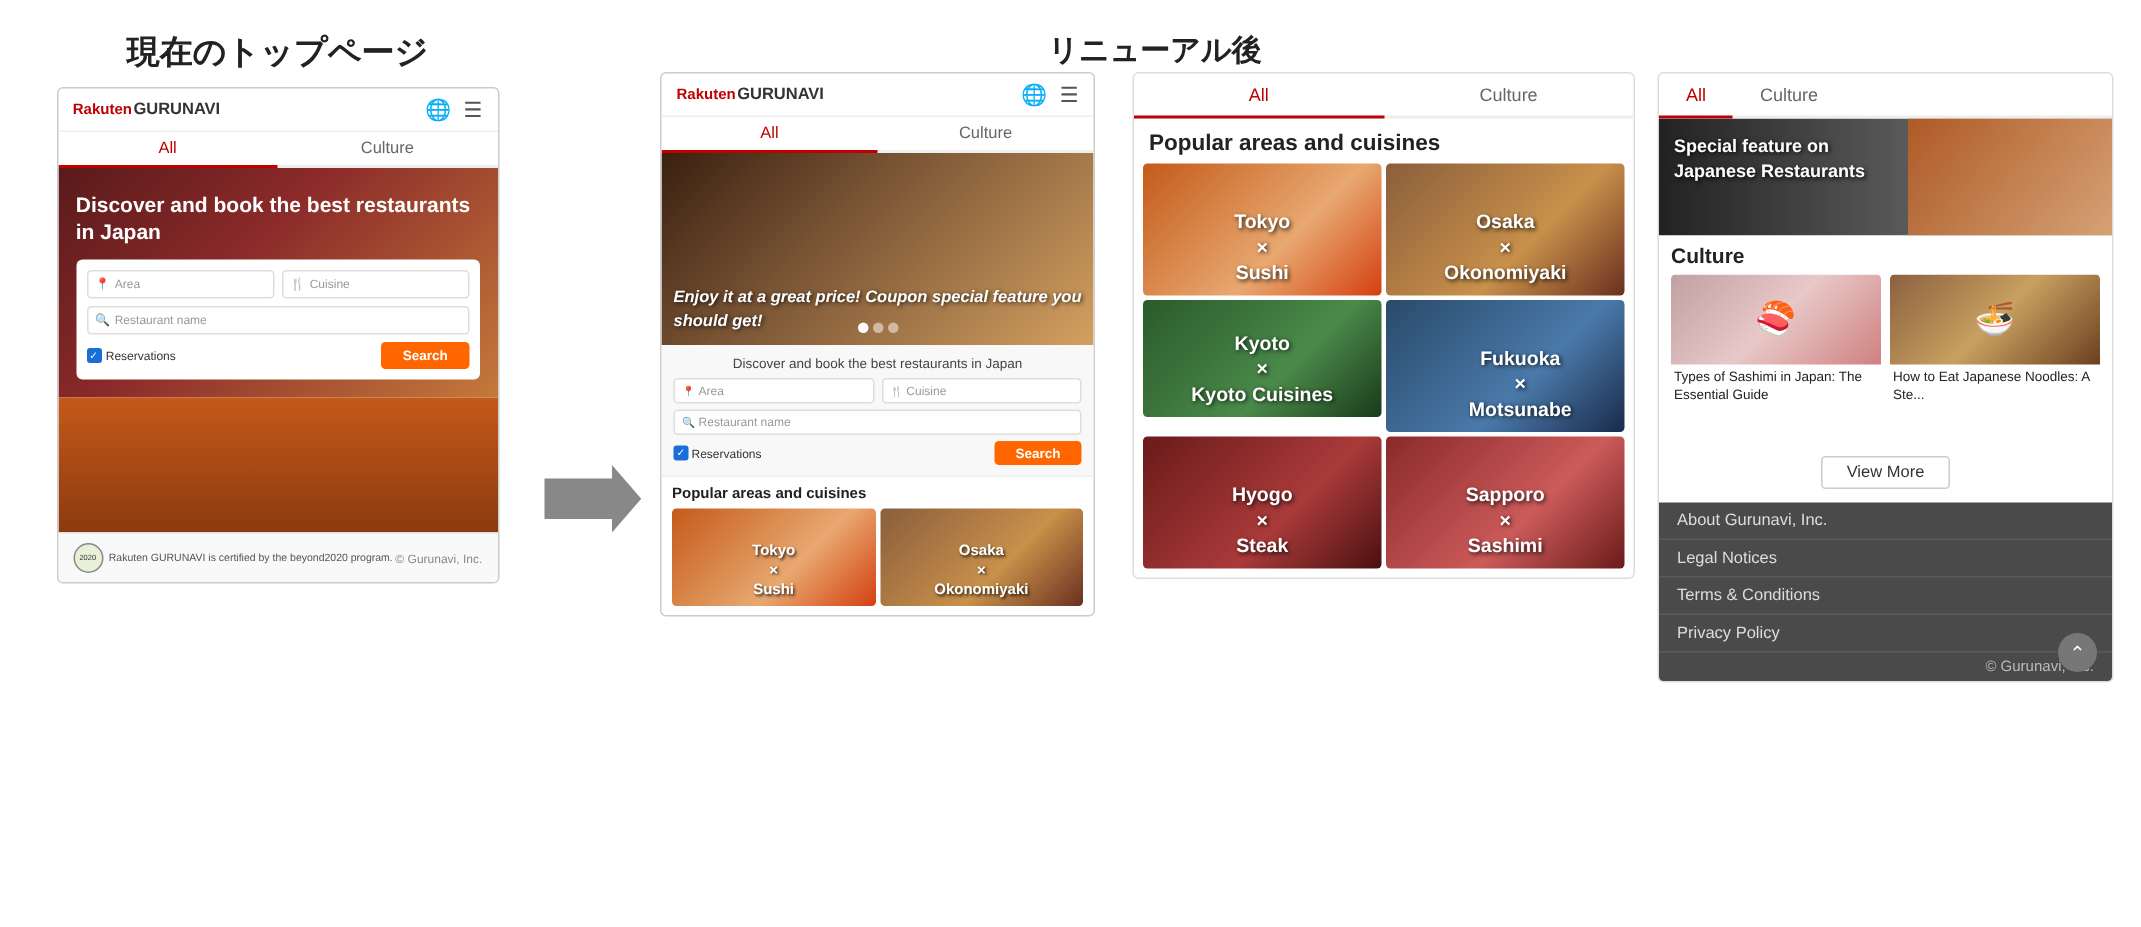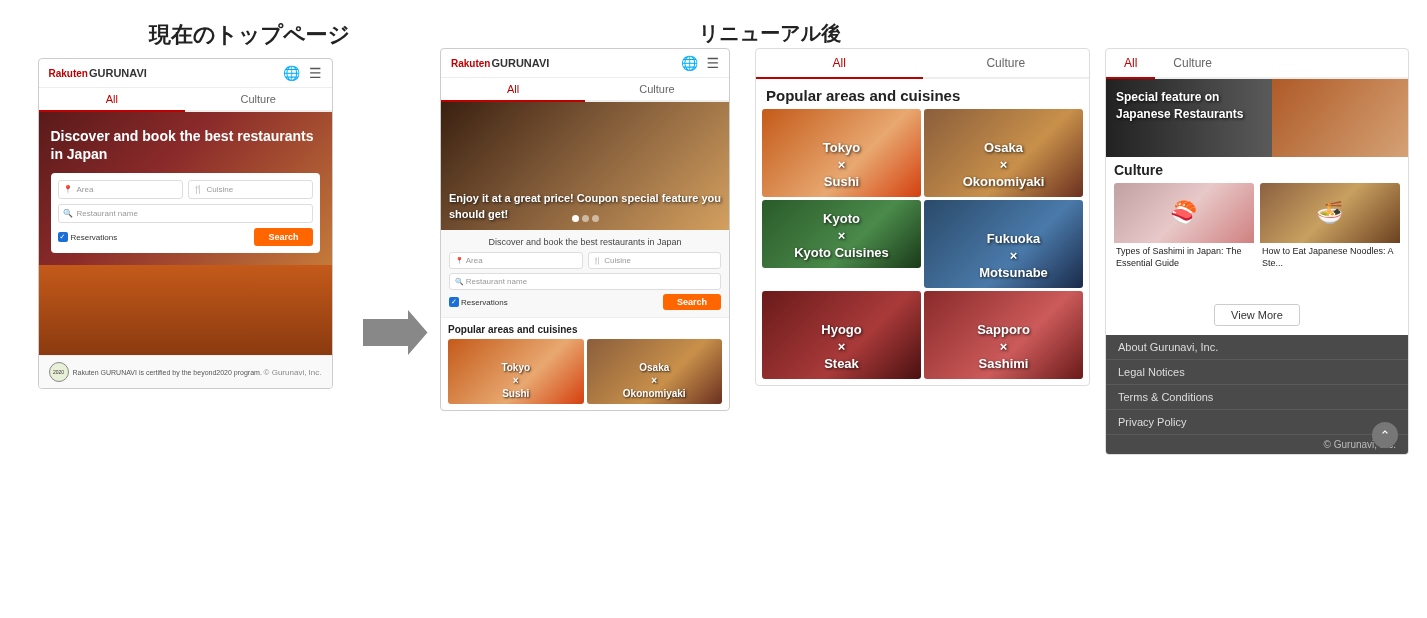--- a/index.html
+++ b/index.html
@@ -14,21 +14,21 @@
       padding: 10px;
       gap: 0;
     }
   </style>
 </head>
 <body>
 
 <div style="position:relative; width:1427px; height:618px; background:#fff; overflow:hidden;">
 
   <div style="position:absolute; left:10px; top:10px; width:330px;">
-    <div style="font-size:22px; font-weight:bold; text-align:right; margin-bottom:8px; color:#222;">現在のトップページ</div>
+    <div style="font-size:22px; font-weight:bold; text-align:center; margin-bottom:8px; color:#222;">現在のトップページ</div>
     <div style="border:1px solid #ccc; border-radius:4px; overflow:hidden; width:295px; margin:0 auto; background:#fff;">
 
       <div style="display:flex; align-items:center; justify-content:space-between; padding:6px 10px; border-bottom:1px solid #eee;">
         <div style="display:flex; align-items:center; gap:1px;">
           <span style="color:#bf0000; font-weight:bold; font-size:10px;">Rakuten</span>
           <span style="color:#333; font-weight:bold; font-size:11px;">GURUNAVI</span>
         </div>
         <div style="display:flex; gap:8px; align-items:center;">
           <span style="font-size:14px; color:#555;">🌐</span>
           <span style="font-size:14px; color:#555;">☰</span>
@@ -99,21 +99,21 @@
           <span style="font-size:14px; color:#555;">☰</span>
         </div>
       </div>
 
       <div style="display:flex; border-bottom:2px solid #eee;">
         <div style="flex:1; text-align:center; padding:5px 0; font-size:11px; color:#bf0000; border-bottom:2px solid #bf0000; margin-bottom:-2px;">All</div>
         <div style="flex:1; text-align:center; padding:5px 0; font-size:11px; color:#666;">Culture</div>
       </div>
 
       <div style="position:relative; height:128px; background:linear-gradient(135deg, #3a2010 0%, #7a5535 40%, #d4a060 100%); overflow:hidden; display:flex; align-items:flex-end; padding:8px;">
-        <div style="color:white; font-size:11px; font-weight:bold; text-shadow:1px 1px 3px rgba(0,0,0,0.8); line-height:1.4; position:relative; z-index:2;">Enjoy it at a great price! Coupon special feature you should get!</div>
+        <div style="color:white; font-size:11px; font-weight:bold; text-shadow:1px 1px 3px rgba(0,0,0,0.8); line-height:1.4; position:relative; z-index:2;font-style:italic;">Enjoy it at a great price! Coupon special feature you should get!</div>
         <div style="position:absolute; bottom:8px; right:0; left:0; display:flex; justify-content:center; gap:3px;">
           <div style="width:7px; height:7px; border-radius:50%; background:white;"></div>
           <div style="width:7px; height:7px; border-radius:50%; background:rgba(255,255,255,0.5);"></div>
           <div style="width:7px; height:7px; border-radius:50%; background:rgba(255,255,255,0.5);"></div>
         </div>
       </div>
 
       <div style="padding:7px 8px; background:#f8f8f8; border-bottom:1px solid #eee;">
         <div style="font-size:9px; text-align:center; color:#444; margin-bottom:5px;">Discover and book the best restaurants in Japan</div>
         <div style="display:flex; gap:5px; margin-bottom:4px;">
@@ -178,21 +178,21 @@
           <span>Sushi</span>
         </div>
       </div>
       <div style="height:88px; border-radius:3px; overflow:hidden; position:relative; background:linear-gradient(135deg, #8b5e3c 0%, #c8904a 60%, #6b3020 100%);">
         <div style="position:absolute; bottom:6px; left:0; right:0; text-align:center; color:white; font-size:13px; font-weight:bold; text-shadow:1px 1px 3px rgba(0,0,0,0.8); line-height:1.3;">
           <span>Osaka</span><br>
           <span>×</span><br>
           <span>Okonomiyaki</span>
         </div>
       </div>
-      <div style="height:68px; border-radius:3px; overflow:hidden; position:relative; background:linear-gradient(135deg, #2a5a2a 0%, #4a8a4a 60%, #1a3a1a 100%);">
+      <div style="height:78px; border-radius:3px; overflow:hidden; position:relative; background:linear-gradient(135deg, #2a5a2a 0%, #4a8a4a 60%, #1a3a1a 100%);">
         <div style="position:absolute; bottom:6px; left:0; right:0; text-align:center; color:white; font-size:13px; font-weight:bold; text-shadow:1px 1px 3px rgba(0,0,0,0.8); line-height:1.3;">
           <span>Kyoto</span><br>
           <span>×</span><br>
           <span>Kyoto Cuisines</span>
         </div>
       </div>
       <div style="height:88px; border-radius:3px; overflow:hidden; position:relative; background:linear-gradient(135deg, #2a4a6a 0%, #4a7aaa 60%, #1a2a4a 100%);">
         <div style="position:absolute; bottom:6px; left:0; right:0; text-align:center; color:white; font-size:13px; font-weight:bold; text-shadow:1px 1px 3px rgba(0,0,0,0.8); line-height:1.3;padding-left:20px;">
           <span>Fukuoka</span><br>
           <span>×</span><br>

